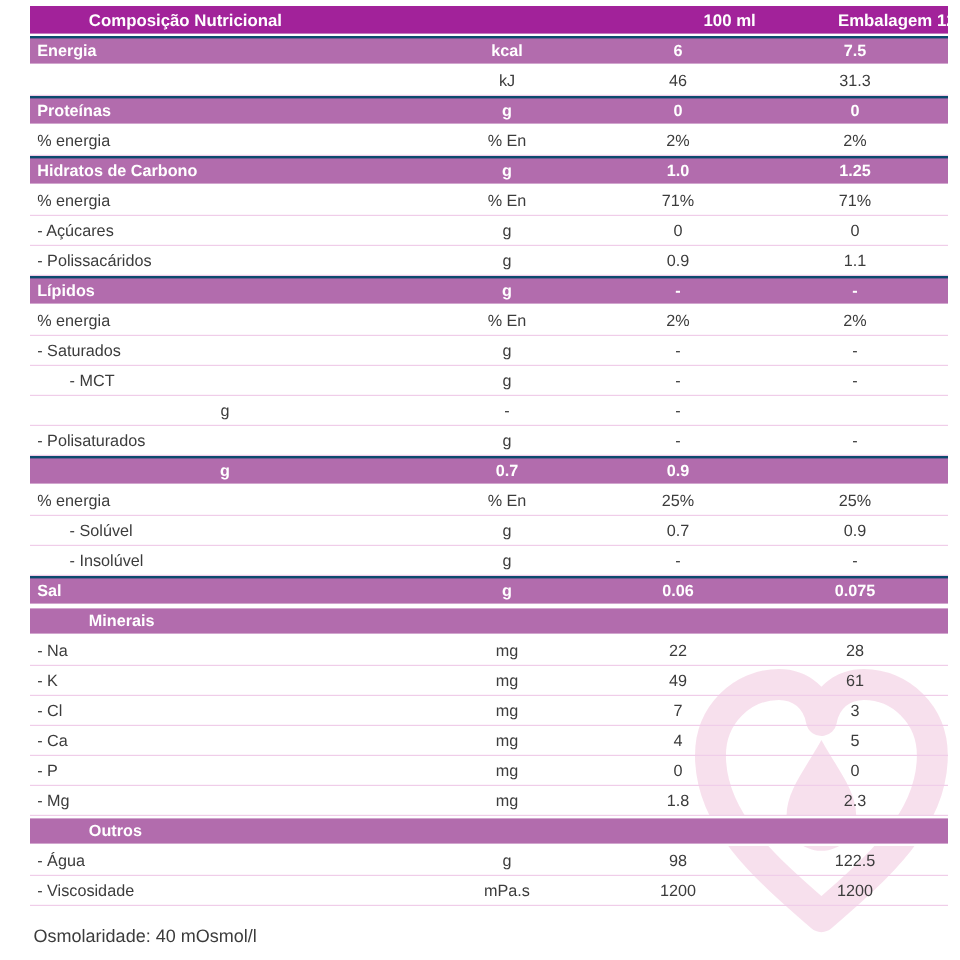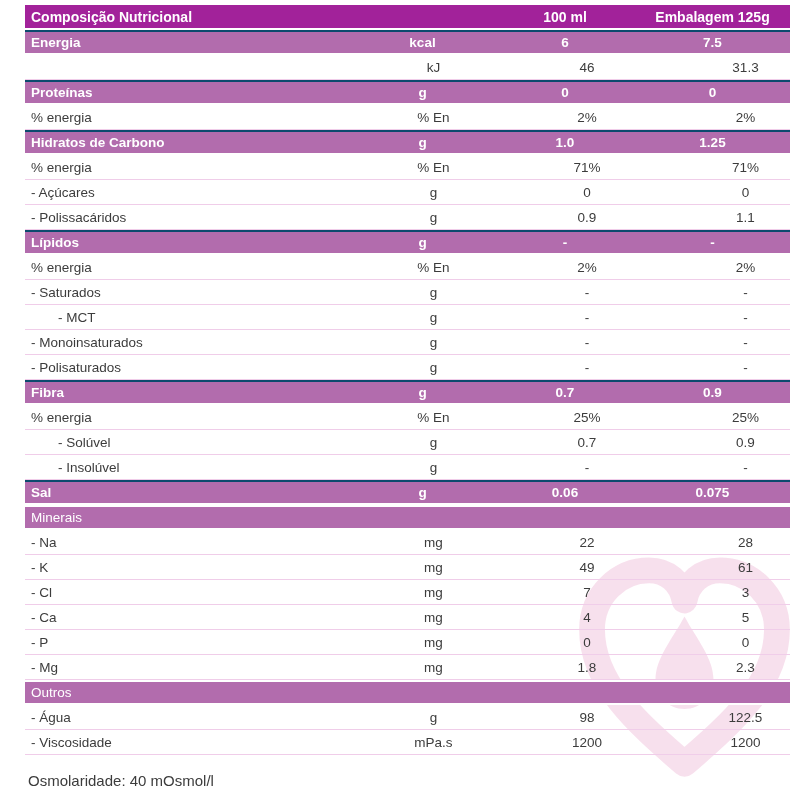--- a/index.html
+++ b/index.html
@@ -29,36 +29,38 @@
     align-items:center;
     height:25px;
     font-size:13.5px;
   }
   .row.header{
     background:var(--header-bg);
     color:var(--text-light);
     font-weight:700;
     font-size:14px;
     border-bottom:2px solid #FFFFFF;
+    padding-left:43px;
   }
   .row.section{
     background:var(--section-bg);
     color:var(--text-light);
     font-weight:700;
     border-top:2px solid #0c4a6e;
     border-bottom:2px solid #FFFFFF;
   }
   .row.section-full{
     background:var(--section-bg);
     color:var(--text-light);
-    font-weight:400;
+    font-weight:700;
     border-top:2px solid #FFFFFF;
     border-bottom:2px solid #FFFFFF;
-  }
-  .row.plain{border-bottom:1px solid var(--row-line);gap:11px;}
+    padding-left:43px;
+  }
+  .row.plain{border-bottom:1px solid var(--row-line);}
   .cell{white-space:nowrap;overflow:hidden;}
   .cell.label{padding-left:6px;text-align:left;}
   .row.indent .cell.label{padding-left:33px;}
   .cell.unit,.cell.val{text-align:center;}
   .cell.full{grid-column:1 / -1;}
   .footer{
     position:relative;z-index:1;
     margin:17px 0 0 28px;
     font-size:15px;
     color:var(--text-dark);
@@ -150,33 +152,31 @@
           <div class="cell val">-</div>
           <div class="cell val">-</div>
         </div>
         <div class="row plain indent">
           <div class="cell label">- MCT</div>
           <div class="cell unit">g</div>
           <div class="cell val">-</div>
           <div class="cell val">-</div>
         </div>
         <div class="row plain">
-          <div class="cell label">- Monoinsaturados</div>
           <div class="cell unit">g</div>
           <div class="cell val">-</div>
           <div class="cell val">-</div>
         </div>
         <div class="row plain">
           <div class="cell label">- Polisaturados</div>
           <div class="cell unit">g</div>
           <div class="cell val">-</div>
           <div class="cell val">-</div>
         </div>
         <div class="row section">
-          <div class="cell label">Fibra</div>
           <div class="cell unit">g</div>
           <div class="cell val">0.7</div>
           <div class="cell val">0.9</div>
         </div>
         <div class="row plain">
           <div class="cell label">% energia</div>
           <div class="cell unit">% En</div>
           <div class="cell val">25%</div>
           <div class="cell val">25%</div>
         </div>

